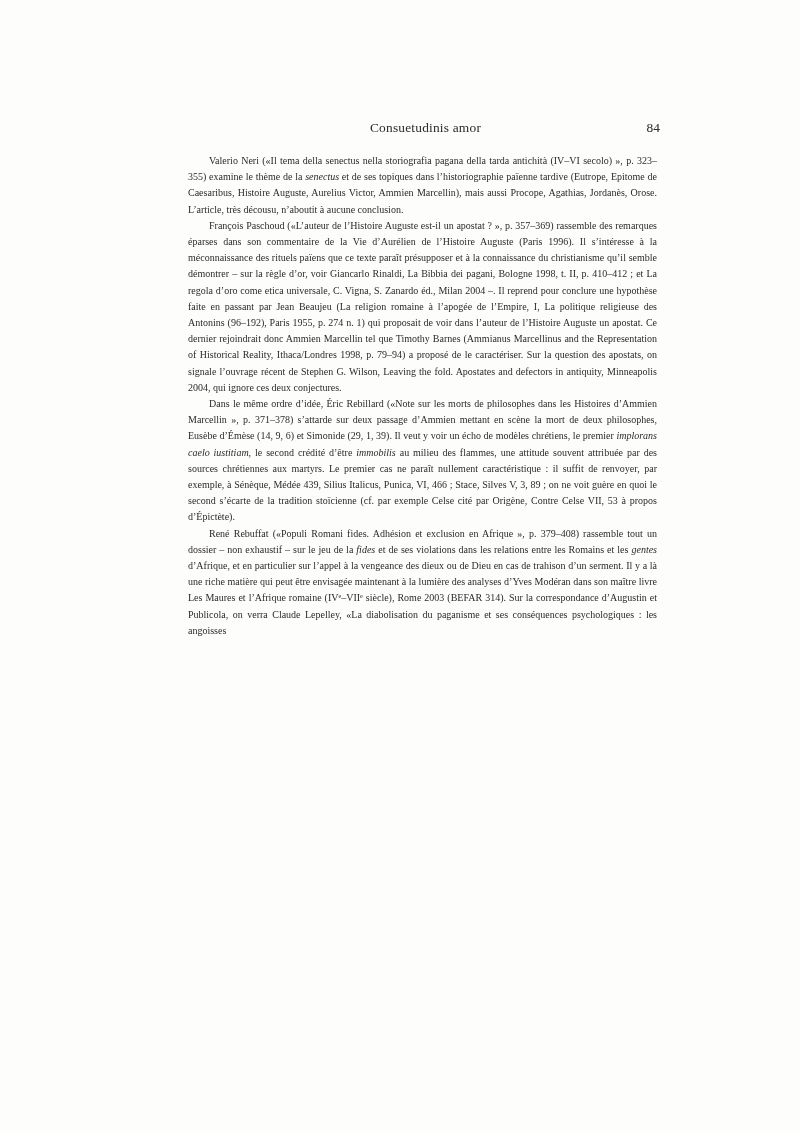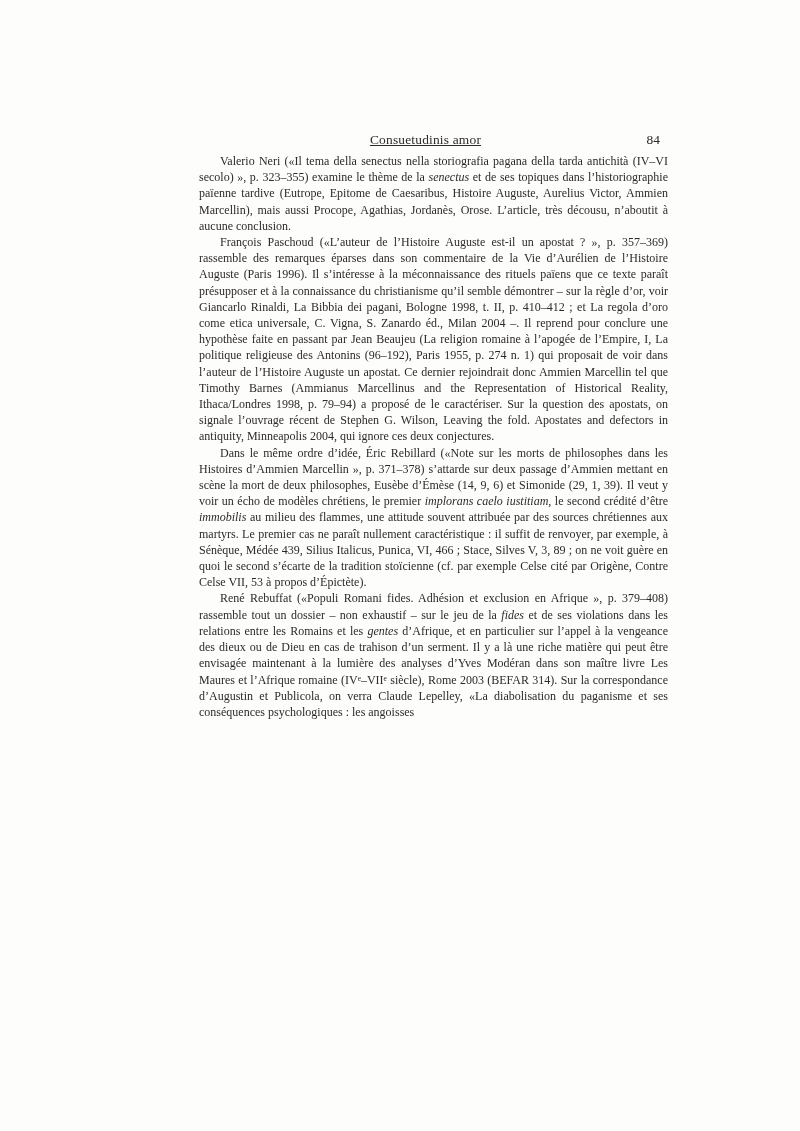--- a/index.html
+++ b/index.html
@@ -16,44 +16,43 @@
     position: relative;
     width: 800px;
     height: 1131px;
     background: var(--paper, #fdfdfc);
     color: var(--ink, #2d2a28);
     font-family: "Liberation Serif", "DejaVu Serif", serif;
   }
   .running-head {
     position: absolute;
     left: 191px;
-    top: 132px;
+    top: 120px;
     width: 469px;
     height: 18px;
     font-size: 13.4px;
     line-height: 16px;
-    text-decoration: underline;
   }
   .head-title {
     display: block;
     text-align: center;
     letter-spacing: 0.2px;
   }
   .page-number {
     position: absolute;
     right: 0;
     top: 0;
     text-align: right;
   }
   .text-block {
     position: absolute;
-    left: 199px;
+    left: 188px;
     top: 153px;
     width: 469px;
-    font-size: 12px;
+    font-size: 10px;
     line-height: 16.2px;
     text-align: justify;
     text-justify: inter-word;
   }
   .text-block p {
     margin: 0;
     padding: 0;
     text-indent: 21px;
   }
   .text-block em {

